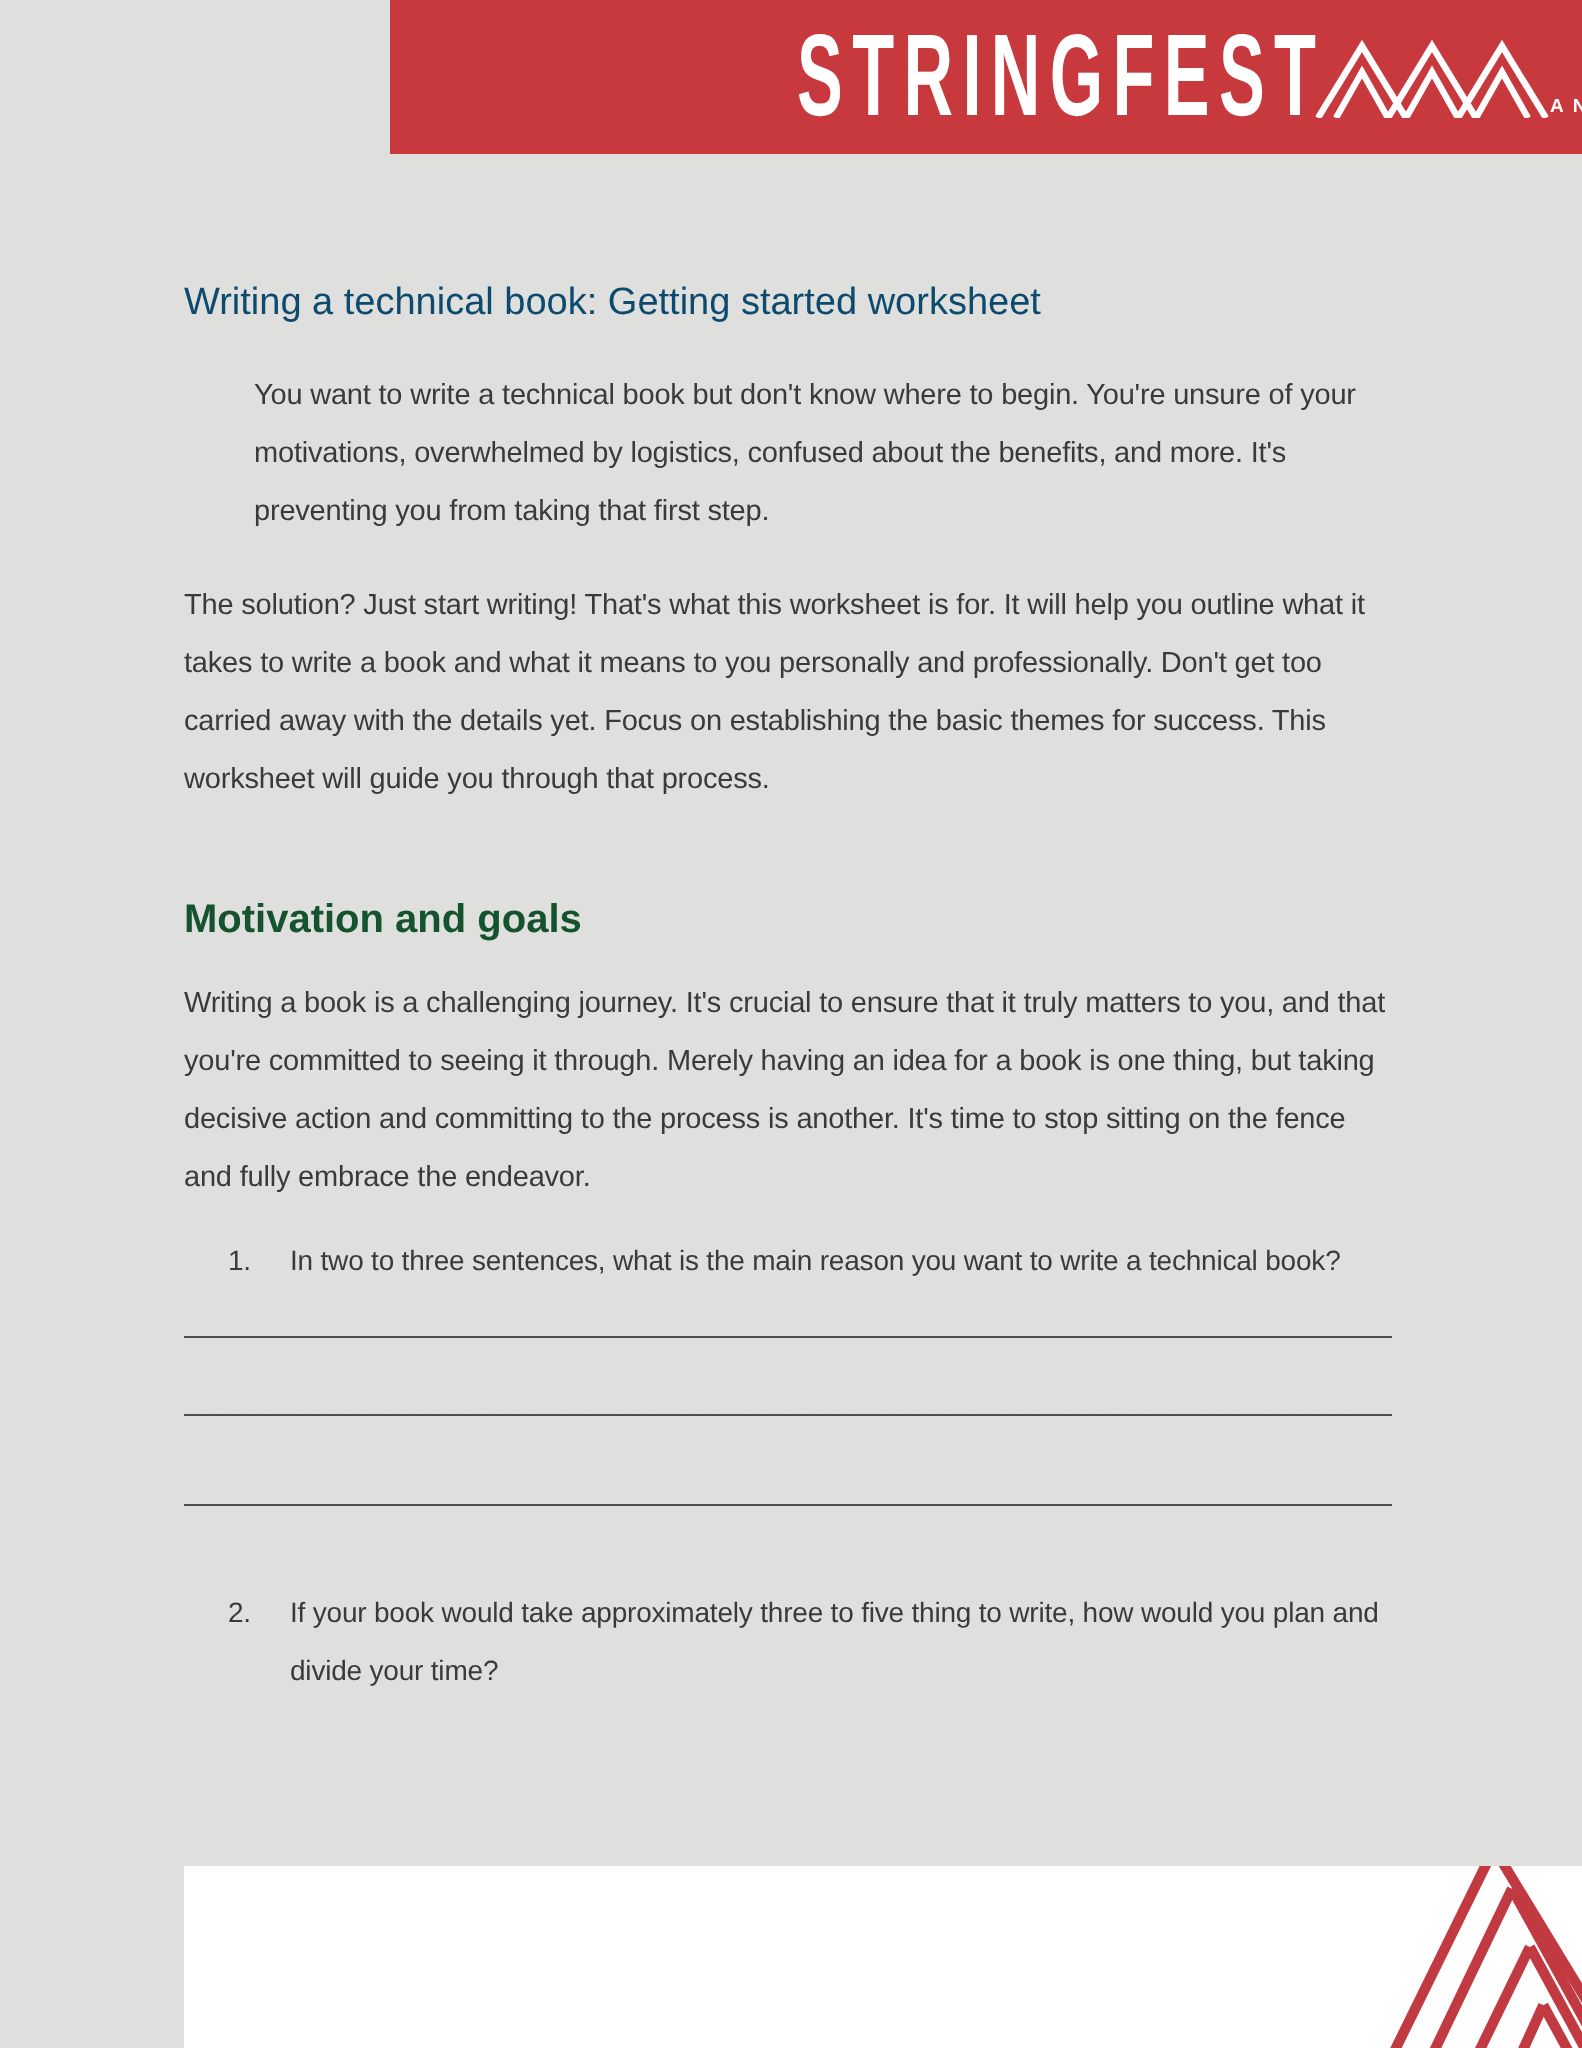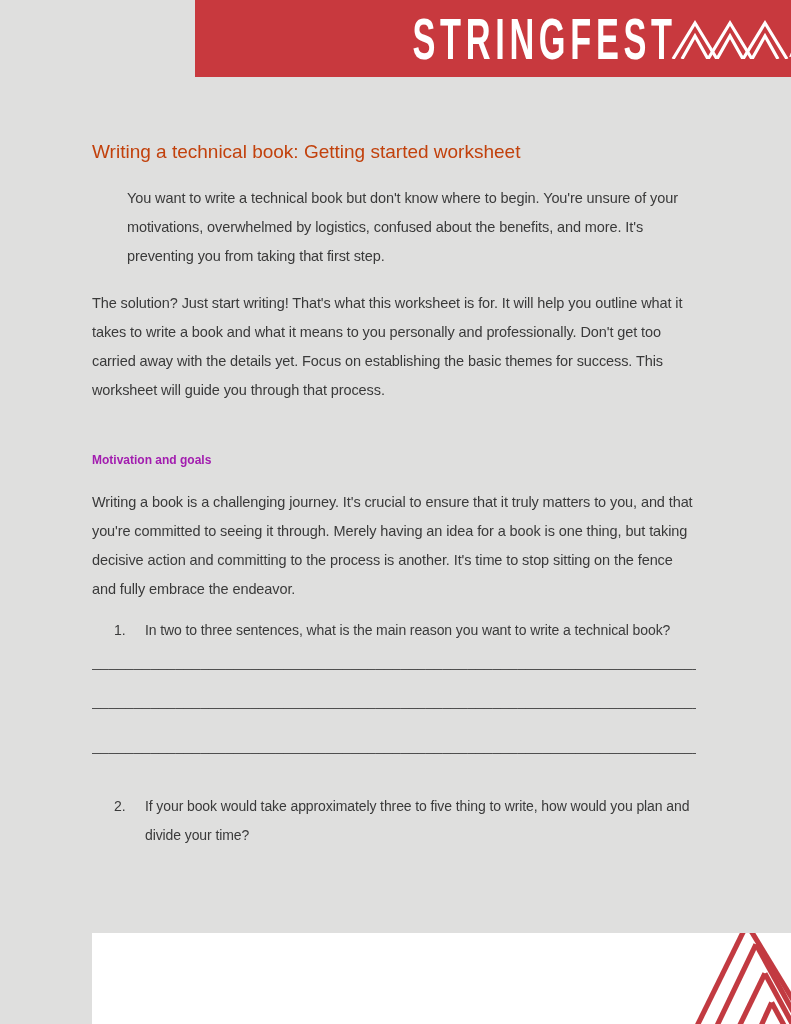--- a/index.html
+++ b/index.html
@@ -10,20 +10,21 @@
     overflow:hidden;
     font-family:"Liberation Sans", sans-serif;
     color:#3a3a3a;
   }
 
   
   .banner {
     position:absolute; top:0; left:195px; right:0; height:77px;
     background:#c8393e;
     display:flex; align-items:center; justify-content:flex-end;
+    padding-right:14px;
   }
   .brand-text {
     color:#ffffff;
     font-weight:700;
     font-size:44px;
     letter-spacing:6px;
     white-space:nowrap;
     transform:scale(0.78,1.32);
     transform-origin:right center;
     line-height:1;
@@ -43,37 +44,37 @@
     margin-top:2px;
     align-self:flex-end;
   }
 
   
   .content {
     position:absolute; left:92px; top:0; width:604px;
   }
   .doc-title {
     margin-top:140px;
-    color:#c2410c;
+    color:#0c4a6e;
     font-size:19px;
     font-weight:400;
     line-height:23px;
   }
   .para {
     margin-top:18px;
     font-size:14.5px;
     line-height:29px;
     letter-spacing:-0.1px;
   }
   .para.first { margin-top:21px;margin-left:35px; }
   .section-heading {
     margin-top:45px;
-    font-size:12px;
+    font-size:20px;
     font-weight:700;
-    color:#a21caf;
+    color:#14532d;
     line-height:20px;
   }
   .question {
     display:flex;
     padding-left:22px;
     font-size:14px;
     line-height:29px;
     letter-spacing:-0.1px;
   }
   .question.q1 { margin-top:12px; }

